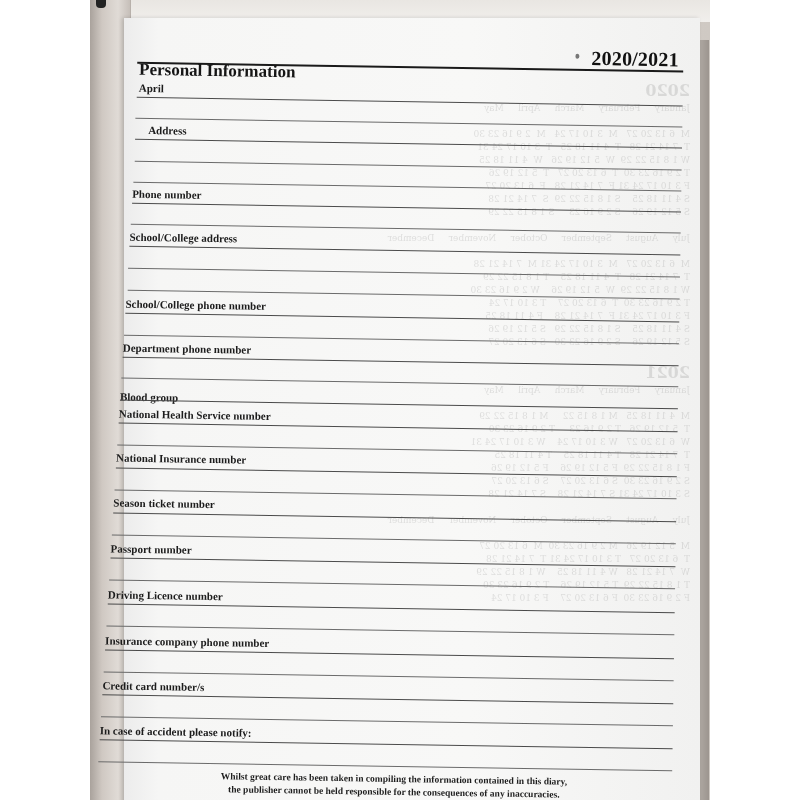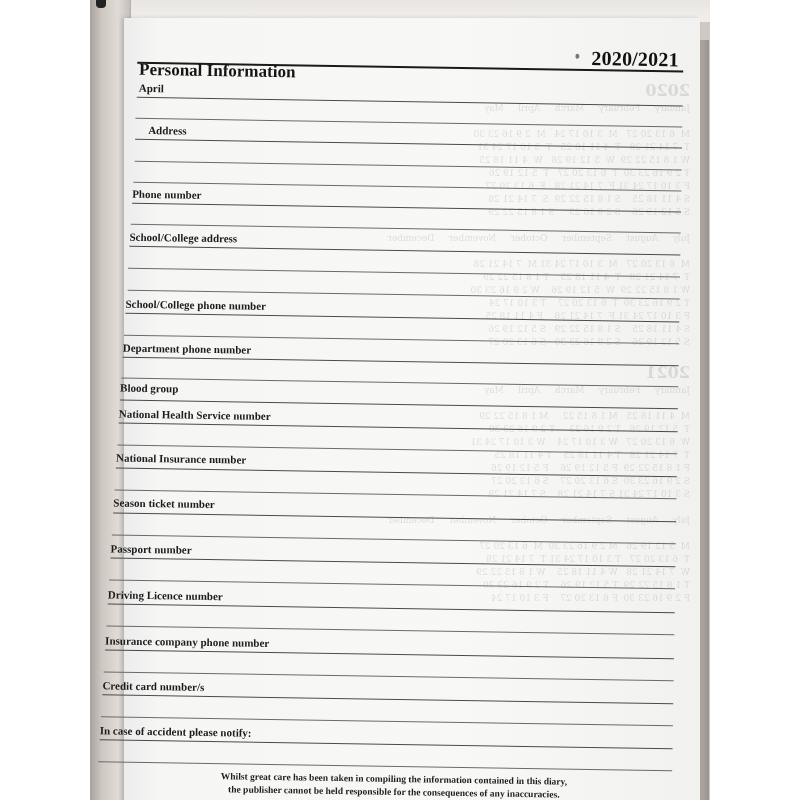--- a/index.html
+++ b/index.html
@@ -238,21 +238,21 @@
     <div class="rule light" style="left:126px; top:294px; width:552px;"></div>
 
     <div class="field-label" style="left:124px; top:302px;">School/College phone number</div>
     <div class="rule" style="left:124px; top:317px; width:554px;"></div>
     <div class="rule light" style="left:123px; top:339px; width:555px;"></div>
 
     <div class="field-label" style="left:122px; top:346px;">Department phone number</div>
     <div class="rule" style="left:122px; top:361px; width:556px;"></div>
     <div class="rule light" style="left:121px; top:382px; width:557px;"></div>
 
-    <div class="field-label" style="left:120px; top:386px;">Blood group</div>
+    <div class="field-label" style="left:120px; top:395px;">Blood group</div>
     <div class="rule" style="left:120px; top:404px; width:558px;"></div>
 
     <div class="field-label" style="left:119px; top:412px;">National Health Service number</div>
     <div class="rule" style="left:119px; top:427px; width:559px;"></div>
     <div class="rule light" style="left:118px; top:449px; width:560px;"></div>
 
     <div class="field-label" style="left:117px; top:456px;">National Insurance number</div>
     <div class="rule" style="left:117px; top:472px; width:561px;"></div>
     <div class="rule light" style="left:116px; top:494px; width:562px;"></div>
 

